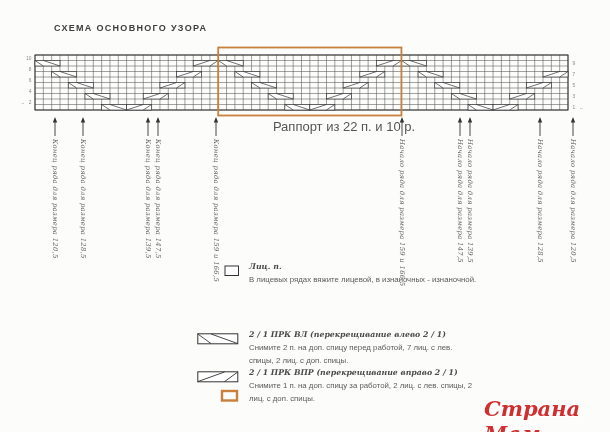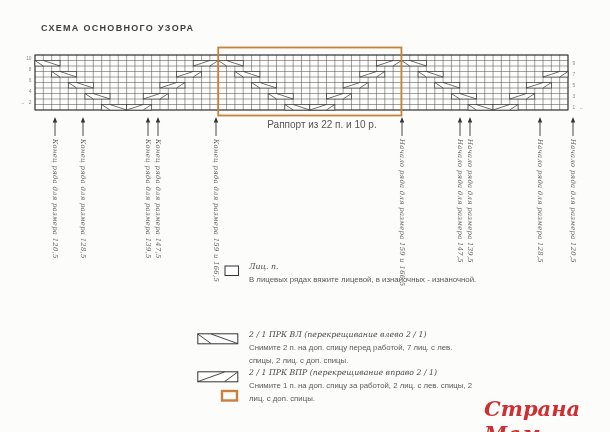--- a/index.html
+++ b/index.html
@@ -3,43 +3,43 @@
 <meta charset="utf-8">
 <style>
   html,body { margin:0; padding:0; }
   body {
     width:610px; height:432px; position:relative; overflow:hidden;
     background:#fcfcfb;
     font-family:"Liberation Sans", sans-serif;
     color:#444;
   }
   .page-title {
-    position:absolute; left:41px; top:23px;
+    position:absolute; left:54px; top:23px;
     font-size:9px; font-weight:bold; letter-spacing:1.3px; color:#3d3d3d;
   }
   #chart-svg { position:absolute; left:0; top:0; }
   .rapport-caption {
-    position:absolute; left:212px; top:119px; width:220px;
-    text-align:center; font-size:10px; color:#555;
+    position:absolute; left:234px; top:119px; width:220px;
+    text-align:center; font-size:13px; color:#555;
   }
   .marker-label {
     position:absolute;
     transform-origin:0 0; transform:rotate(90deg);
     font-family:"DejaVu Serif", serif; font-style:italic;
     font-size:6.8px; letter-spacing:0.3px; color:#666;
     white-space:nowrap;
   }
   .legend-item { position:absolute; left:197px; width:360px; display:flex; }
   .li-1 { top:262px; } .li-2 { top:306px;margin-top:24px; } .li-3 { top:348px;margin-top:20px; } .li-4 { top:388px; }
   .sym-cell { width:52px; flex:none; padding-top:1px; }
   .sym-knit { margin-left:27px; display:inline-block; }
   .sym-rapport { margin-left:23px; display:inline-block; }
   .txt-cell { flex:1; }
   .leg-title {
-    font-family:"DejaVu Serif", serif; font-style:italic; font-weight:normal;
+    font-family:"DejaVu Serif", serif; font-style:italic; font-weight:bold;
     font-size:7.8px; color:#4a4a4a; margin:0 0 3px 0;
   }
   .leg-desc { font-size:7.8px; line-height:12.8px; color:#5a5a5a; width:228px; }
   .watermark {
     position:absolute; left:484px; top:396px;
     font-family:"DejaVu Serif", serif; font-style:italic; font-weight:bold;
     font-size:21px; color:#d02f2f;
     text-shadow:-1px -1px 0 #fff, 1px -1px 0 #fff, -1px 1px 0 #fff, 1px 1px 0 #fff, 0 0 3px #fff;
   }
 </style>

